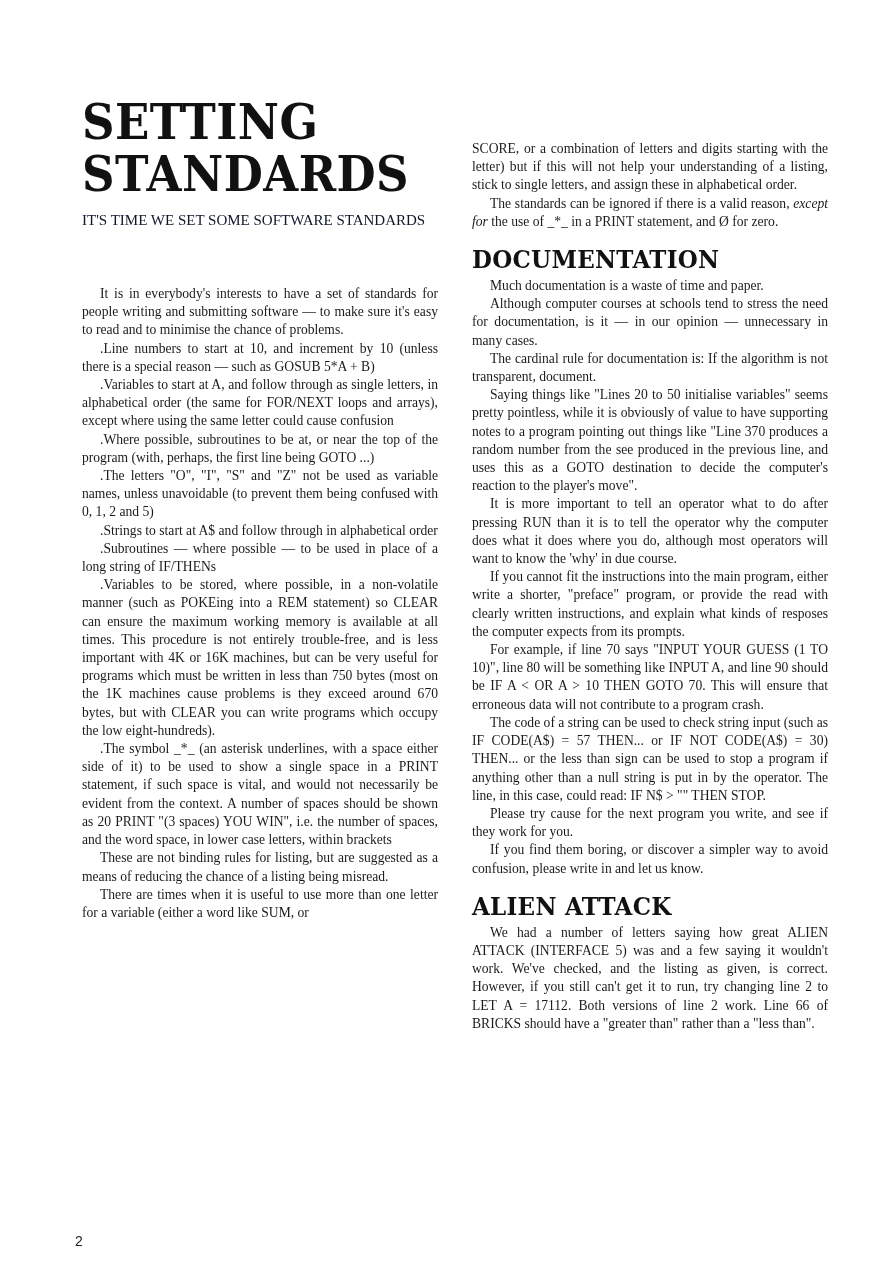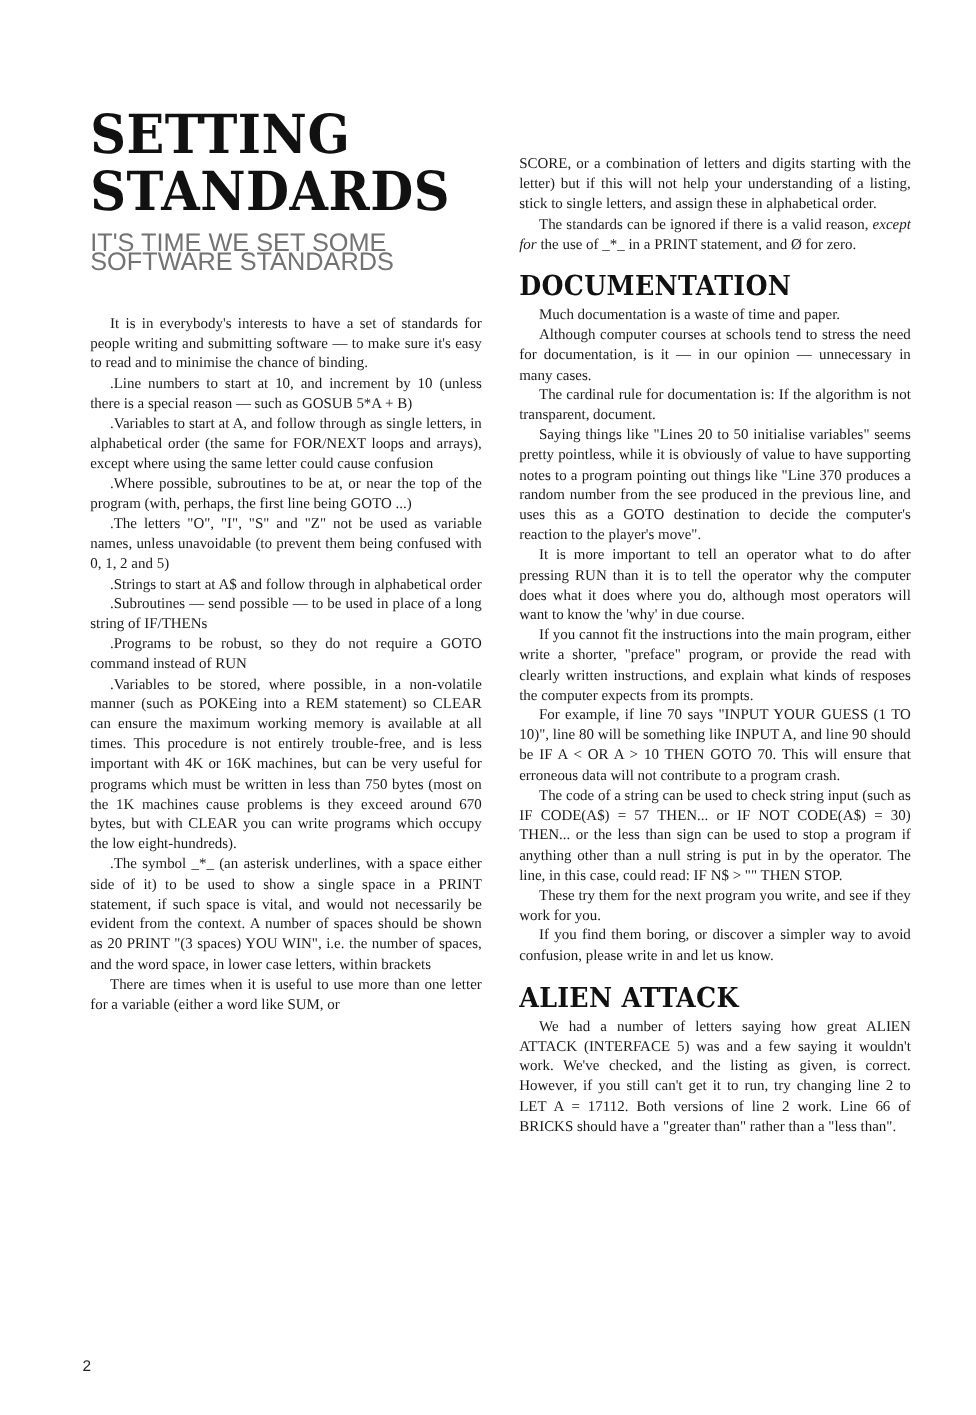--- a/index.html
+++ b/index.html
@@ -39,24 +39,24 @@
       color: #111;
       transform: scaleX(0.92);
       transform-origin: left top;
     }
     .sub-title {
       position: absolute;
       left: 82px;
       top: 212px;
       width: 356px;
       margin: 0;
-      font-family: Liberation Sans, sans-serif;
-      font-size: 23px;
+      font-family: Liberation Serif, serif;
+      font-size: 15px;
       line-height: 17px;
-      color: #737373;
+      color: #0f172a;
       font-weight: normal;
     }
     .body-left {
       position: absolute;
       left: 82px;
       top: 253px;
       width: 356px;
     }
     p {
       margin: 0;
@@ -91,46 +91,46 @@
 <body>
 
 <h1 class="main-title">
   <span>SETTING</span><br>
   <span>STANDARDS</span>
 </h1>
 
 <h2 class="sub-title">IT'S TIME WE SET SOME SOFTWARE STANDARDS</h2>
 
 <div class="col body-left" style="position:absolute;">
-  <p>It is in everybody's interests to have a set of standards for people writing and submitting software — to make sure it's easy to read and to minimise the chance of binding.</p>
+  <p>It is in everybody's interests to have a set of standards for people writing and submitting software — to make sure it's easy to read and to minimise the chance of problems.</p>
   <p>.Line numbers to start at 10, and increment by 10 (unless there is a special reason — such as GOSUB 5*A + B)</p>
   <p>.Variables to start at A, and follow through as single letters, in alphabetical order (the same for FOR/NEXT loops and arrays), except where using the same letter could cause confusion</p>
   <p>.Where possible, subroutines to be at, or near the top of the program (with, perhaps, the first line being GOTO ...)</p>
   <p>.The letters "O", "I", "S" and "Z" not be used as variable names, unless unavoidable (to prevent them being confused with 0, 1, 2 and 5)</p>
   <p>.Strings to start at A$ and follow through in alphabetical order</p>
-  <p>.Subroutines — send possible — to be used in place of a long string of IF/THENs</p>
-  <p>.Programs to be robust, so they do not require a GOTO command instead of RUN</p>
+  <p>.Subroutines — where possible — to be used in place of a long string of IF/THENs</p>
   <p>.Variables to be stored, where possible, in a non-volatile manner (such as POKEing into a REM statement) so CLEAR can ensure the maximum working memory is available at all times. This procedure is not entirely trouble-free, and is less important with 4K or 16K machines, but can be very useful for programs which must be written in less than 750 bytes (most on the 1K machines cause problems is they exceed around 670 bytes, but with CLEAR you can write programs which occupy the low eight-hundreds).</p>
   <p>.The symbol _*_ (an asterisk underlines, with a space either side of it) to be used to show a single space in a PRINT statement, if such space is vital, and would not necessarily be evident from the context. A number of spaces should be shown as 20 PRINT "(3 spaces) YOU WIN", i.e. the number of spaces, and the word space, in lower case letters, within brackets</p>
+  <p>These are not binding rules for listing, but are suggested as a means of reducing the chance of a listing being misread.</p>
   <p>There are times when it is useful to use more than one letter for a variable (either a word like SUM, or</p>
 </div>
 
 <div class="col col-right">
   <p class="noindent">SCORE, or a combination of letters and digits starting with the letter) but if this will not help your understanding of a listing, stick to single letters, and assign these in alphabetical order.</p>
   <p><span>The standards can be ignored if there is a valid reason, </span><em>except for</em><span> the use of _*_ in a PRINT statement, and Ø for zero.</span></p>
 
   <h3 class="section-head first">DOCUMENTATION</h3>
   <p>Much documentation is a waste of time and paper.</p>
   <p>Although computer courses at schools tend to stress the need for documentation, is it — in our opinion — unnecessary in many cases.</p>
   <p>The cardinal rule for documentation is: If the algorithm is not transparent, document.</p>
   <p>Saying things like "Lines 20 to 50 initialise variables" seems pretty pointless, while it is obviously of value to have supporting notes to a program pointing out things like "Line 370 produces a random number from the see produced in the previous line, and uses this as a GOTO destination to decide the computer's reaction to the player's move".</p>
   <p>It is more important to tell an operator what to do after pressing RUN than it is to tell the operator why the computer does what it does where you do, although most operators will want to know the 'why' in due course.</p>
   <p>If you cannot fit the instructions into the main program, either write a shorter, "preface" program, or provide the read with clearly written instructions, and explain what kinds of resposes the computer expects from its prompts.</p>
   <p>For example, if line 70 says "INPUT YOUR GUESS (1 TO 10)", line 80 will be something like INPUT A, and line 90 should be IF A &lt; OR A &gt; 10 THEN GOTO 70. This will ensure that erroneous data will not contribute to a program crash.</p>
   <p>The code of a string can be used to check string input (such as IF CODE(A$) = 57 THEN... or IF NOT CODE(A$) = 30) THEN... or the less than sign can be used to stop a program if anything other than a null string is put in by the operator. The line, in this case, could read: IF N$ &gt; "" THEN STOP.</p>
-  <p>These try them for the next program you write, and see if they work for you.</p>
+  <p>Please try cause for the next program you write, and see if they work for you.</p>
   <p>If you find them boring, or discover a simpler way to avoid confusion, please write in and let us know.</p>
 
   <h3 class="section-head second">ALIEN ATTACK</h3>
   <p>We had a number of letters saying how great ALIEN ATTACK (INTERFACE 5) was and a few saying it wouldn't work. We've checked, and the listing as given, is correct. However, if you still can't get it to run, try changing line 2 to LET A = 17112. Both versions of line 2 work. Line 66 of BRICKS should have a "greater than" rather than a "less than".</p>
 </div>
 
 <div class="page-number">2</div>
 
 </body></html>

